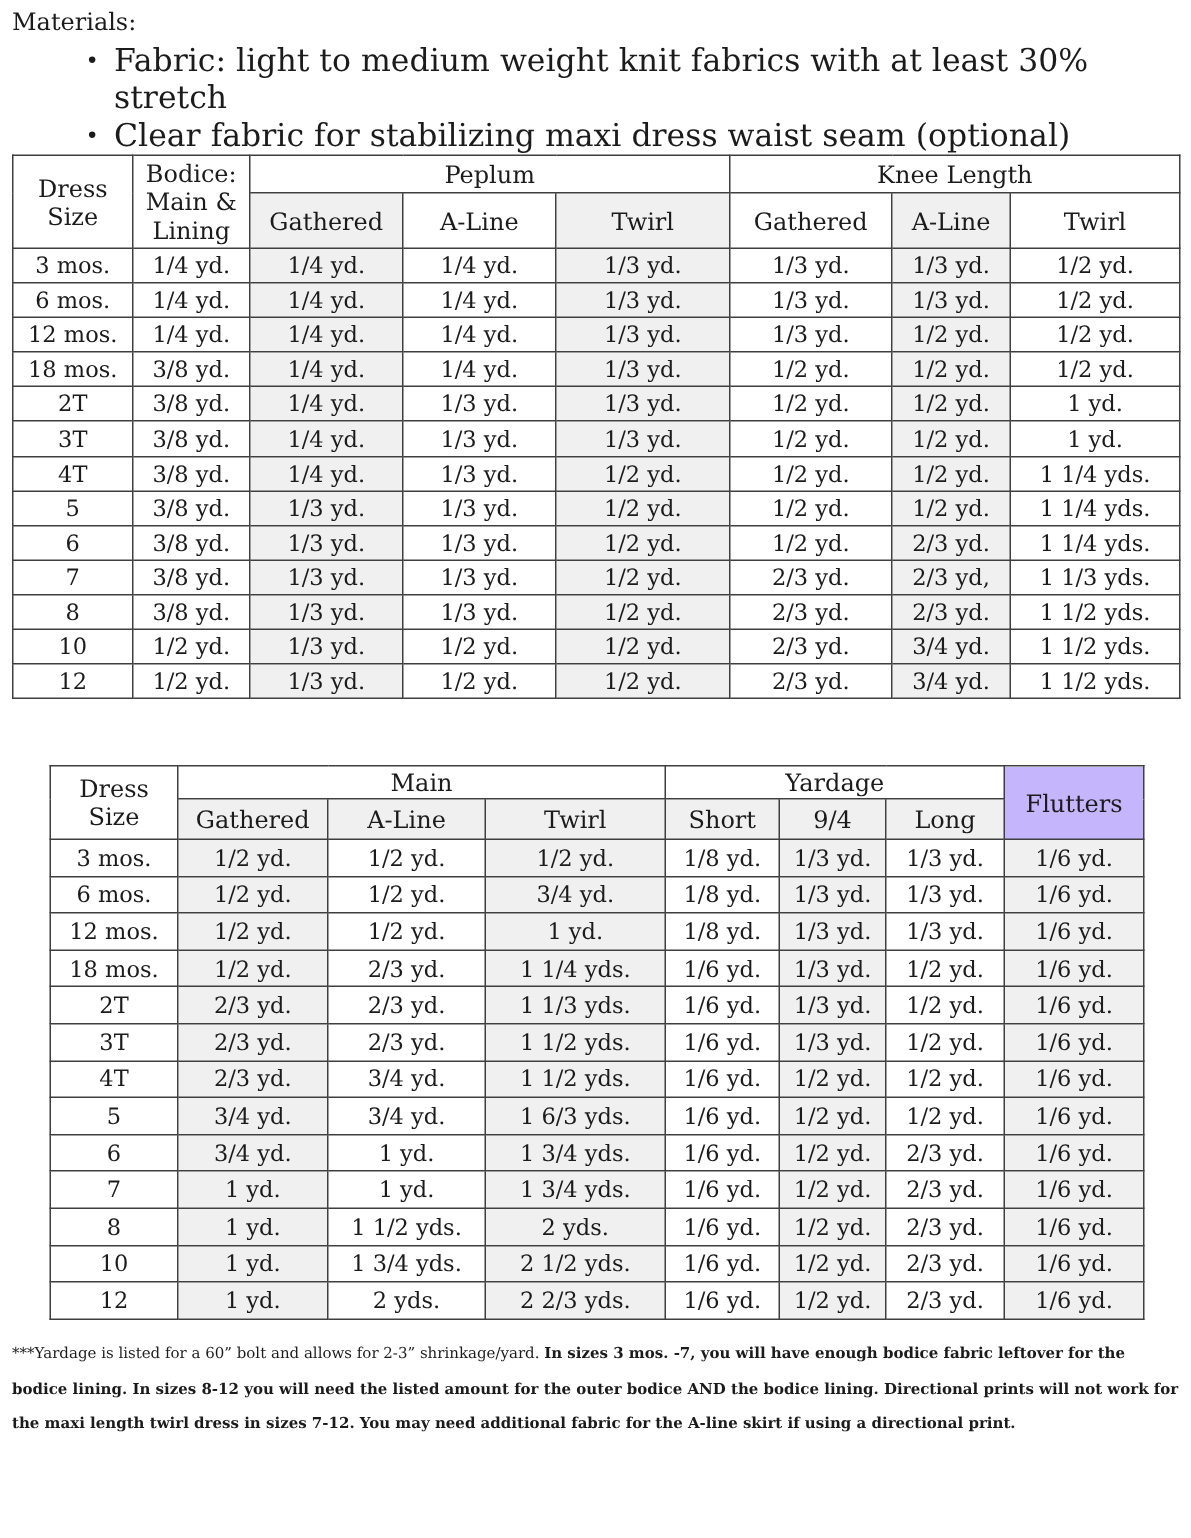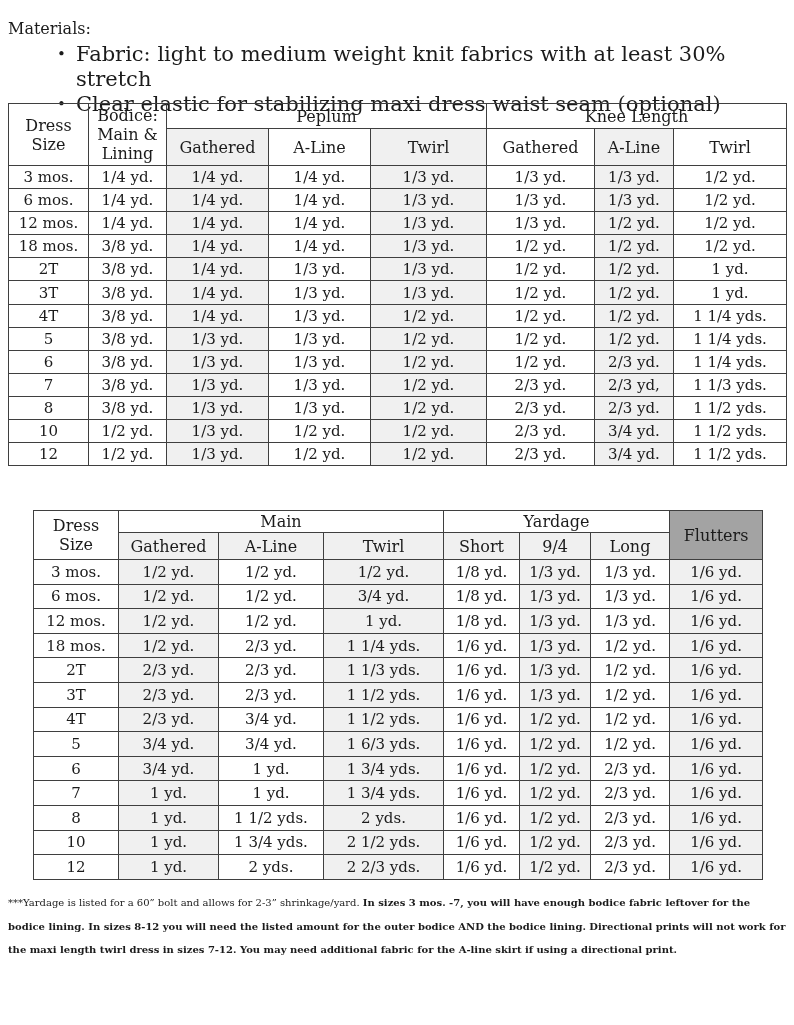--- a/index.html
+++ b/index.html
@@ -15,21 +15,20 @@
     font-family: "DejaVu Serif", "Liberation Serif", serif;
     color: #1b1b1b;
   }
 
   
   .materials {
     position: absolute;
     left: 8px;
     top: 4px;
     width: 778px;
-    margin-top: 14px;
   }
   .materials-title {
     font-size: 16px;
     line-height: 22px;
   }
   ul.materials-list {
     margin: 2px 0 0 0;
     padding-left: 49px;
     list-style: none;
   }
@@ -80,21 +79,21 @@
   #table1 tbody tr          { height: 23.1px; }
   #table1 thead tr.subhead th:nth-child(odd) { background: #f0f0f0; }
   #table1 tbody td:nth-of-type(even)         { background: #f0f0f0; }
 
   
   #table2 { left: 33px; top: 510px; width: 729px; }
   #table2 thead tr.grouprow { height: 22px; }
   #table2 thead tr.subhead  { height: 27px; }
   #table2 tbody tr          { height: 24.6px; }
   #table2 thead tr.subhead th { background: #f0f0f0; }
-  #table2 th.flutters-hdr     { background: #a3a3a3; }
+  #table2 th.flutters-hdr     { background: #c4b5fd; }
   #table2 tbody td:nth-of-type(odd) { background: #f0f0f0; }
 
   
   .footnote {
     position: absolute;
     left: 8px;
     top: 891px;
     width: 780px;
     font-size: 10px;
     line-height: 23.5px;
@@ -102,21 +101,21 @@
   }
   .footnote .bold { font-weight: bold; }
 </style>
 </head>
 <body>
 
 <div class="materials">
   <div class="materials-title">Materials:</div>
   <ul class="materials-list">
     <li>Fabric: light to medium weight knit fabrics with at least 30% stretch</li>
-    <li>Clear elastic for stabilizing maxi dress waist seam (optional)</li>
+    <li>Clear fabric for stabilizing maxi dress waist seam (optional)</li>
   </ul>
 </div>
 
 <table id="table1" class="yardage">
   <colgroup>
     <col style="width:80px">
       <col style="width:78px">
       <col style="width:102px">
       <col style="width:102px">
     <col style="width:116px">

